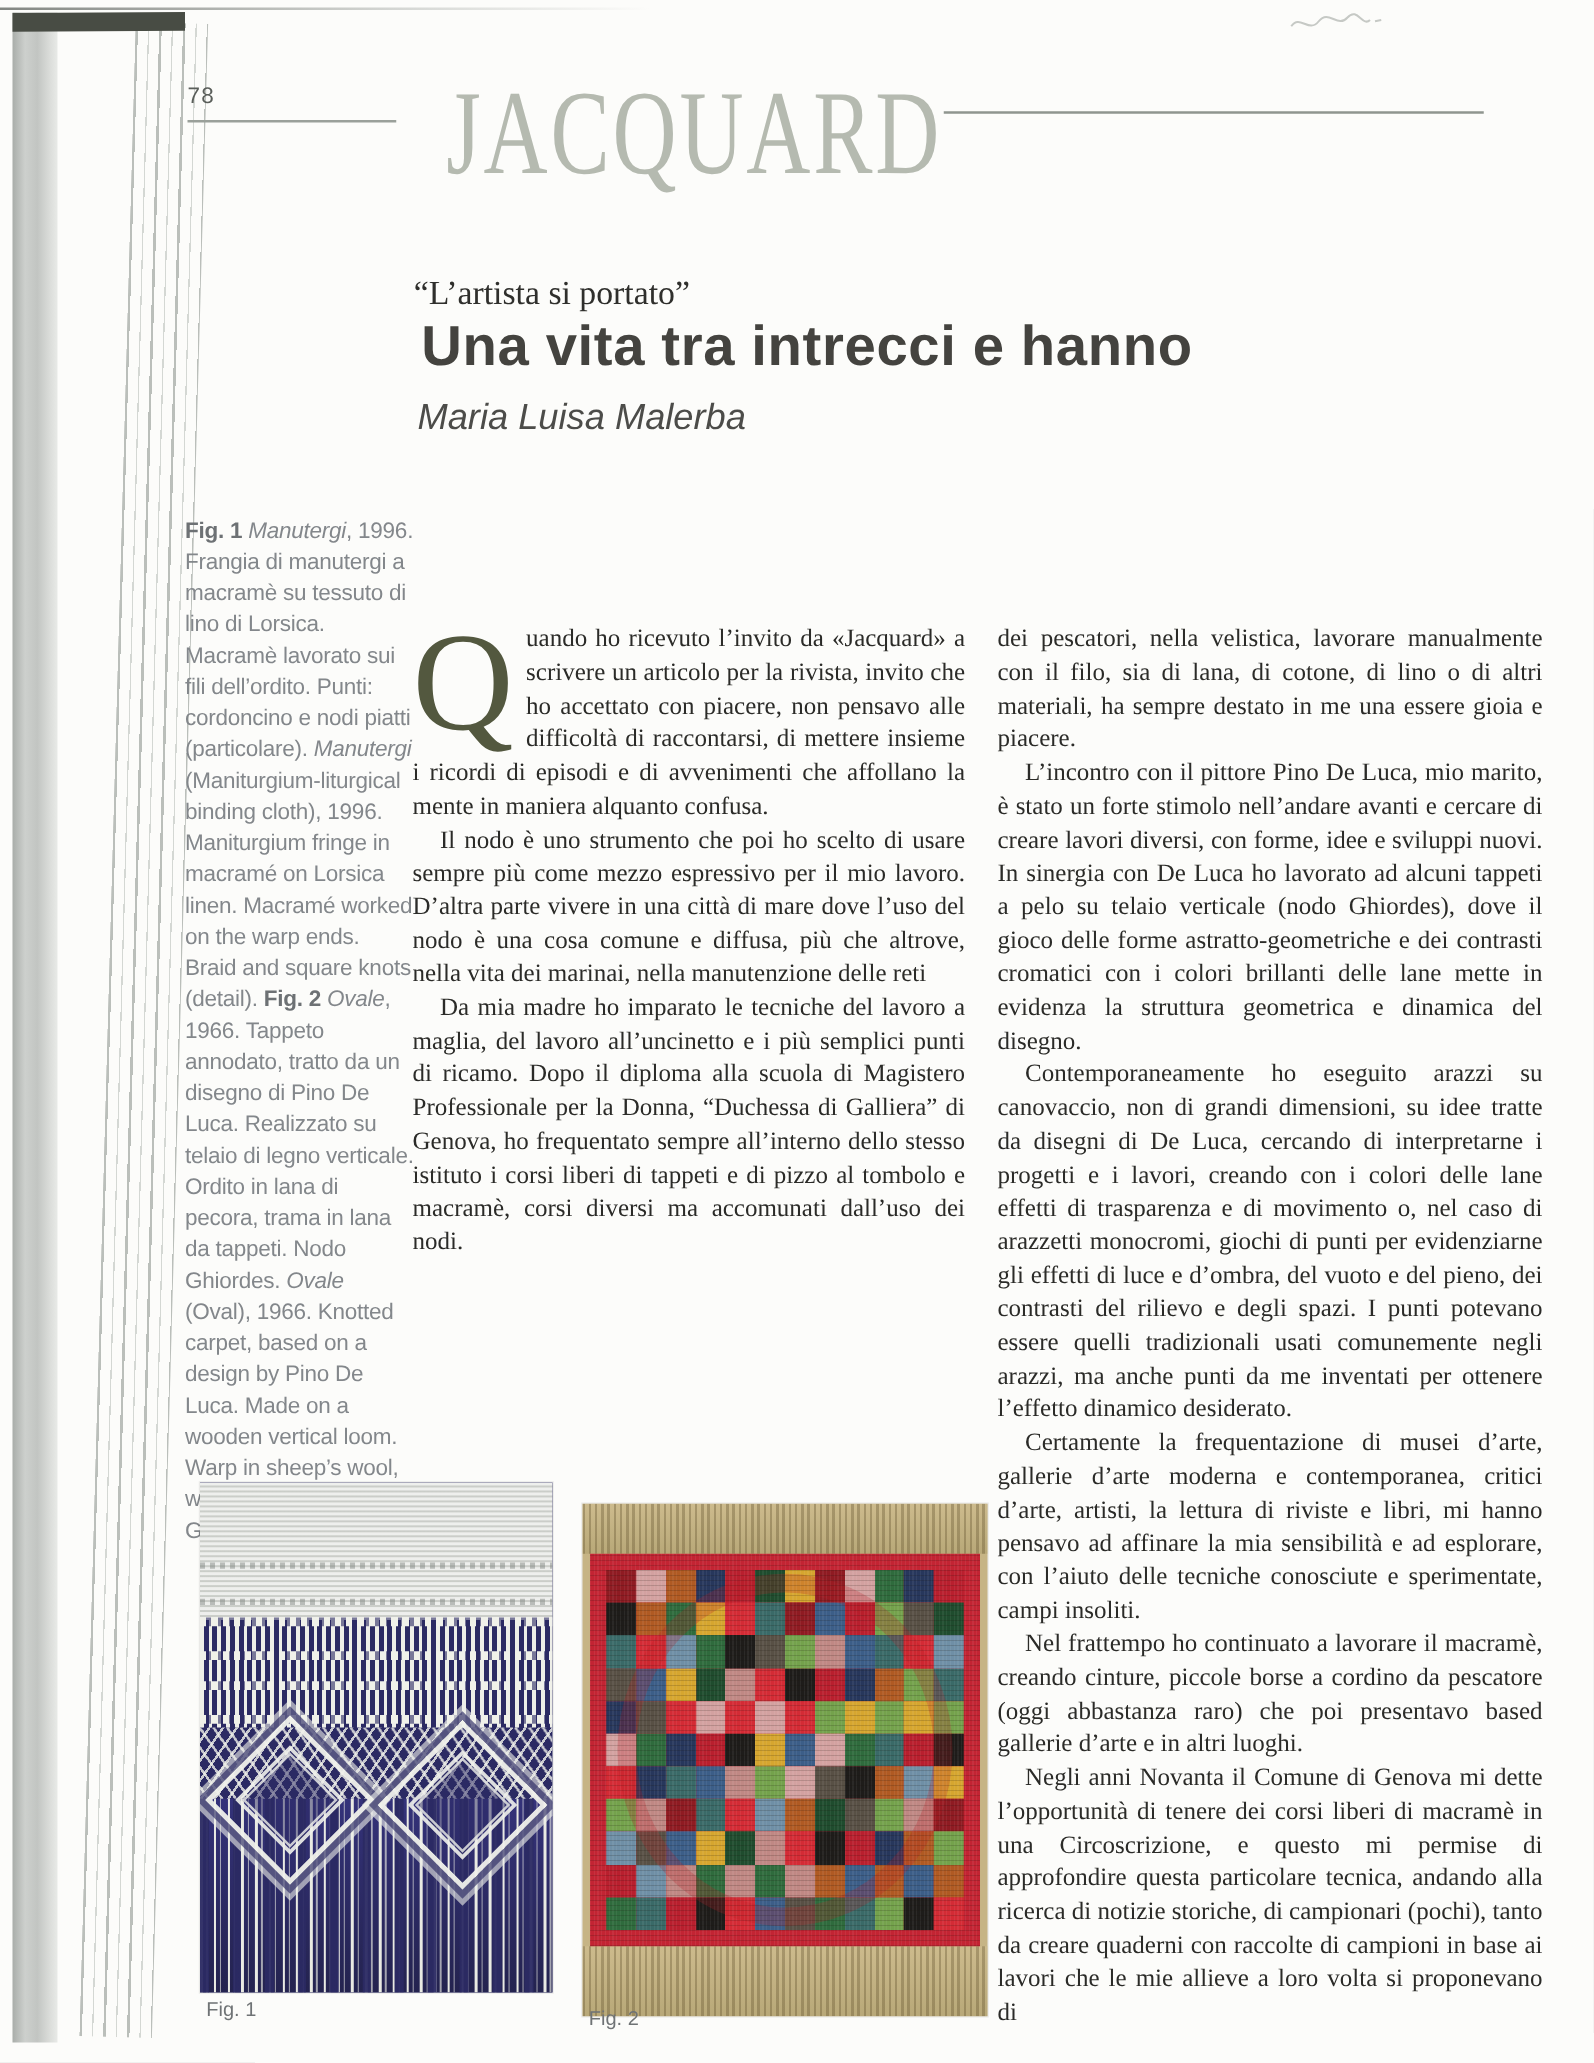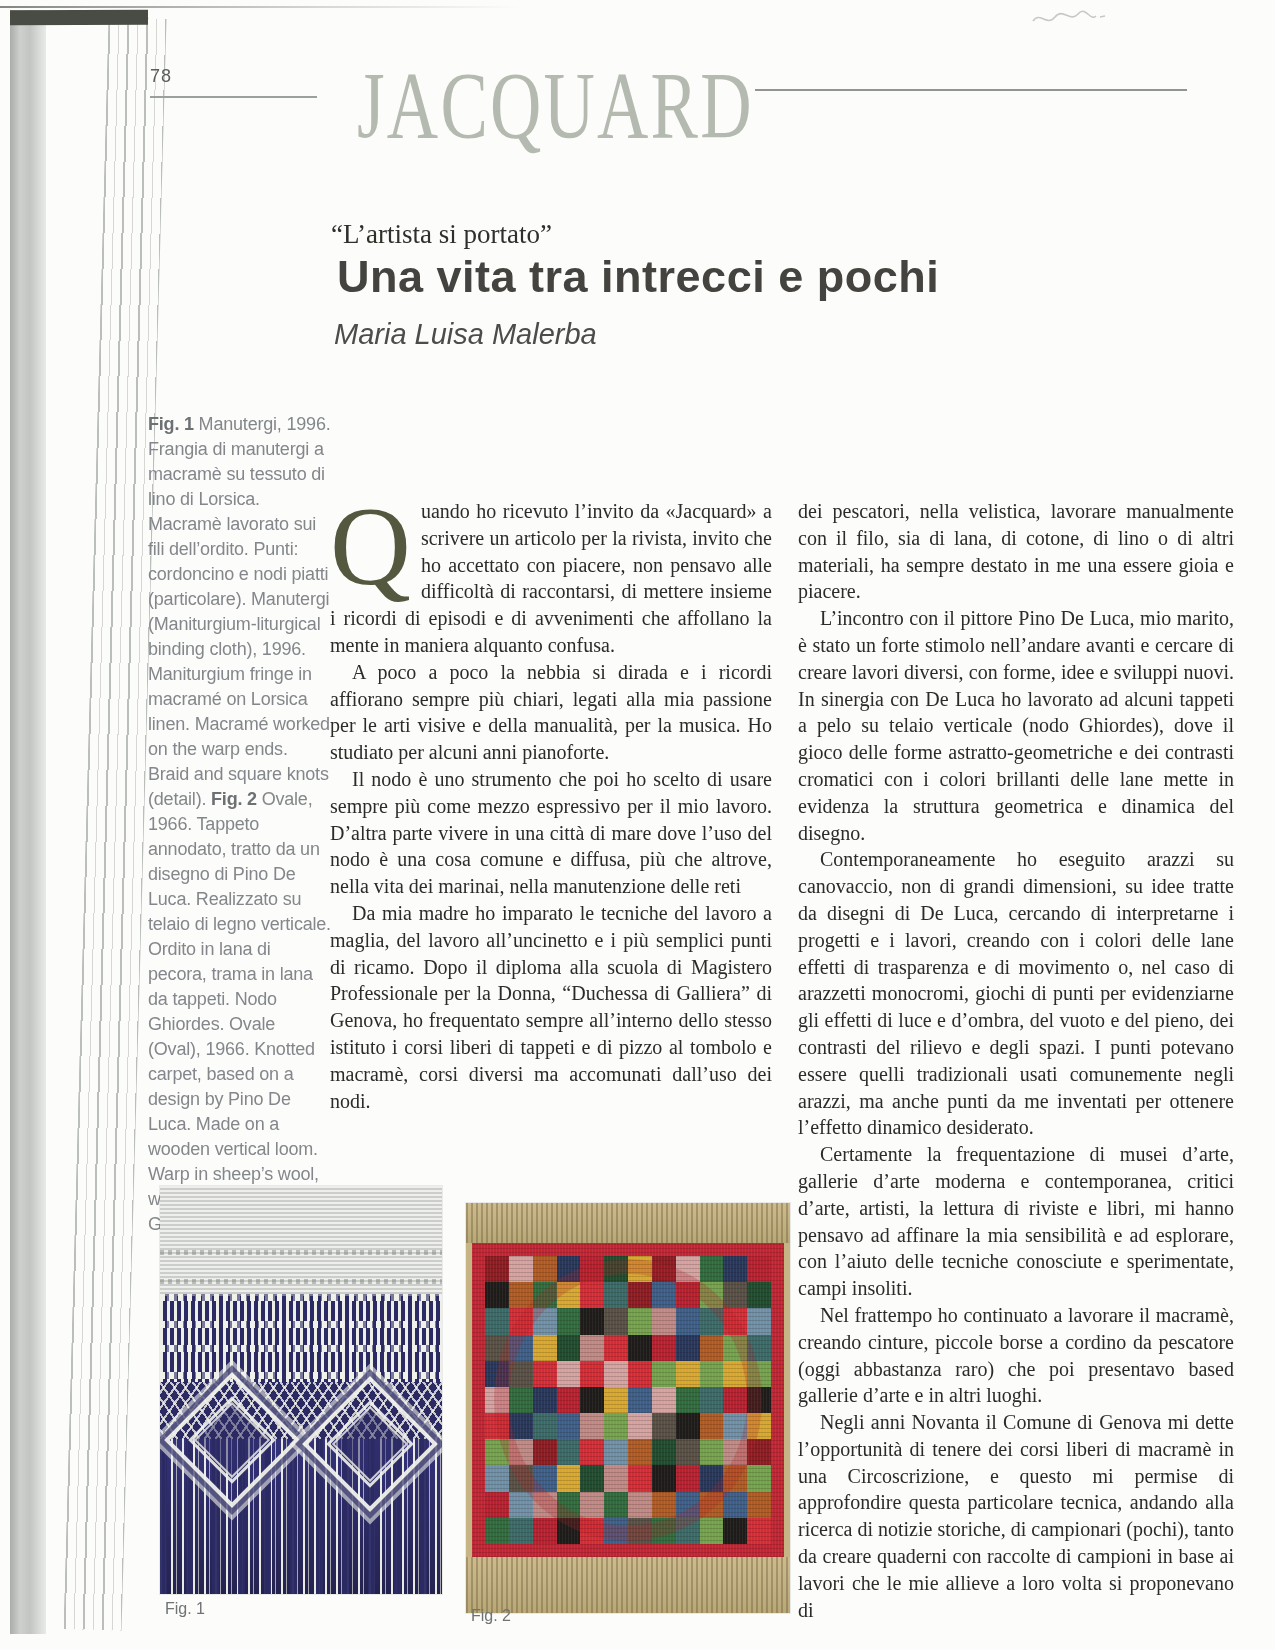--- a/index.html
+++ b/index.html
@@ -30,21 +30,21 @@
   .title{position:absolute;left:337px;top:251px;font-family:"Liberation Sans",sans-serif;
     font-weight:bold;font-size:45px;letter-spacing:.5px;color:#44433f;}
   .author{position:absolute;left:334px;top:318px;font-family:"Liberation Sans",sans-serif;
     font-style:italic;font-size:29px;font-weight:300;color:#4c4c49;}
 
   
   .side-caption{position:absolute;left:148px;top:412px;width:184px;
     font-family:"Liberation Sans",sans-serif;font-size:18px;line-height:25px;
     color:var(--caption_text,#83878b);letter-spacing:-.2px;}
   .cap-b{font-weight:bold;color:#6d7174;}
-  .cap-i{}
+  .cap-i{font-style:italic;}
 
   
   .col{position:absolute;top:498px;font-size:20px;line-height:26.8px;text-align:justify;}
   .col p{margin:0;}
   .col p + p{text-indent:22px;}
   #col1{left:330px;width:442px;}
   #col2{left:798px;width:436px;}
   .dropcap{float:left;font-size:112px;line-height:84px;height:84px;margin:6px 10px 0 0;
     color:var(--drop_cap,#53583f);font-family:"Liberation Serif",serif;}
 
@@ -106,28 +106,27 @@
   <div class="corner-dark"></div>
   <svg class="pencil-mark" width="78" height="26" viewBox="0 0 78 26">
     <path d="M3 15 C 10 5, 17 21, 25 11 S 40 17, 48 8 S 60 16, 66 10 M70 11 l 5 -1" stroke="#b4b8b4" stroke-width="1.6" fill="none"></path>
   </svg>
 
   <div class="page-num">78</div>
   <div class="num-rule"></div>
   <div class="masthead">JACQUARD</div>
   <div class="masthead-rule"></div>
   <div class="kicker">“L’artista si portato”</div>
-  <h1 class="title" style="margin:0">Una vita tra intrecci e pochi</h1>
+  <h1 class="title" style="margin:0">Una vita tra intrecci e hanno</h1>
   <div class="author">Maria Luisa Malerba</div>
 
   <div class="side-caption" id="side-caption"><span class="cap-b">Fig. 1 </span><span class="cap-i">Manutergi</span><span>, 1996. Frangia di manutergi a macramè su tessuto di lino di Lorsica. Macramè lavorato sui fili dell’ordito. Punti: cordoncino e nodi piatti (particolare). </span><span class="cap-i">Manutergi</span><span> (Maniturgium-liturgical binding cloth), 1996. Maniturgium fringe in macramé on Lorsica linen. Macramé worked on the warp ends. Braid and square knots (detail). </span><span class="cap-b">Fig. 2 </span><span class="cap-i">Ovale</span><span>, 1966. Tappeto annodato, tratto da un disegno di Pino De Luca. Realizzato su telaio di legno verticale. Ordito in lana di pecora, trama in lana da tappeti. Nodo Ghiordes. </span><span class="cap-i">Ovale</span><span> (Oval), 1966. Knotted carpet, based on a design by Pino De Luca. Made on a wooden vertical loom. Warp in sheep’s wool, weft in carpet wool. Ghiordes knot.</span></div>
 
   <div class="col" id="col1">
       <p><span class="dropcap">Q</span>uando ho ricevuto l’invito da «Jacquard» a scrivere un articolo per la rivista, invito che ho accettato con piacere, non pensavo alle difficoltà di raccontarsi, di mettere insieme i ricordi di episodi e di avvenimenti che affollano la mente in maniera alquanto confusa.</p>
-      <p>A poco a poco la nebbia si dirada e i ricordi affiorano sempre più chiari, legati alla mia passione per le arti visive e della manualità, per la musica. Ho studiato per alcuni anni pianoforte.</p>
       <p>Il nodo è uno strumento che poi ho scelto di usare sempre più come mezzo espressivo per il mio lavoro. D’altra parte vivere in una città di mare dove l’uso del nodo è una cosa comune e diffusa, più che altrove, nella vita dei marinai, nella manutenzione delle reti</p>
       <p>Da mia madre ho imparato le tecniche del lavoro a maglia, del lavoro all’uncinetto e i più semplici punti di ricamo. Dopo il diploma alla scuola di Magistero Professionale per la Donna, “Duchessa di Galliera” di Genova, ho frequentato sempre all’interno dello stesso istituto i corsi liberi di tappeti e di pizzo al tombolo e macramè, corsi diversi ma accomunati dall’uso dei nodi.</p>
     </div>
   <div class="col" id="col2">
       <p>dei pescatori, nella velistica, lavorare manualmente con il filo, sia di lana, di cotone, di lino o di altri materiali, ha sempre destato in me una essere gioia e piacere.</p>
       <p>L’incontro con il pittore Pino De Luca, mio marito, è stato un forte stimolo nell’andare avanti e cercare di creare lavori diversi, con forme, idee e sviluppi nuovi. In sinergia con De Luca ho lavorato ad alcuni tappeti a pelo su telaio verticale (nodo Ghiordes), dove il gioco delle forme astratto-geometriche e dei contrasti cromatici con i colori brillanti delle lane mette in evidenza la struttura geometrica e dinamica del disegno.</p>
       <p>Contemporaneamente ho eseguito arazzi su canovaccio, non di grandi dimensioni, su idee tratte da disegni di De Luca, cercando di interpretarne i progetti e i lavori, creando con i colori delle lane effetti di trasparenza e di movimento o, nel caso di arazzetti monocromi, giochi di punti per evidenziarne gli effetti di luce e d’ombra, del vuoto e del pieno, dei contrasti del rilievo e degli spazi. I punti potevano essere quelli tradizionali usati comunemente negli arazzi, ma anche punti da me inventati per ottenere l’effetto dinamico desiderato.</p>
       <p>Certamente la frequentazione di musei d’arte, gallerie d’arte moderna e contemporanea, critici d’arte, artisti, la lettura di riviste e libri, mi hanno pensavo ad affinare la mia sensibilità e ad esplorare, con l’aiuto delle tecniche conosciute e sperimentate, campi insoliti.</p>
       <p>Nel frattempo ho continuato a lavorare il macramè, creando cinture, piccole borse a cordino da pescatore (oggi abbastanza raro) che poi presentavo based gallerie d’arte e in altri luoghi.</p>
       <p>Negli anni Novanta il Comune di Genova mi dette l’opportunità di tenere dei corsi liberi di macramè in una Circoscrizione, e questo mi permise di approfondire questa particolare tecnica, andando alla ricerca di notizie storiche, di campionari (pochi), tanto da creare quaderni con raccolte di campioni in base ai lavori che le mie allieve a loro volta si proponevano di</p>

